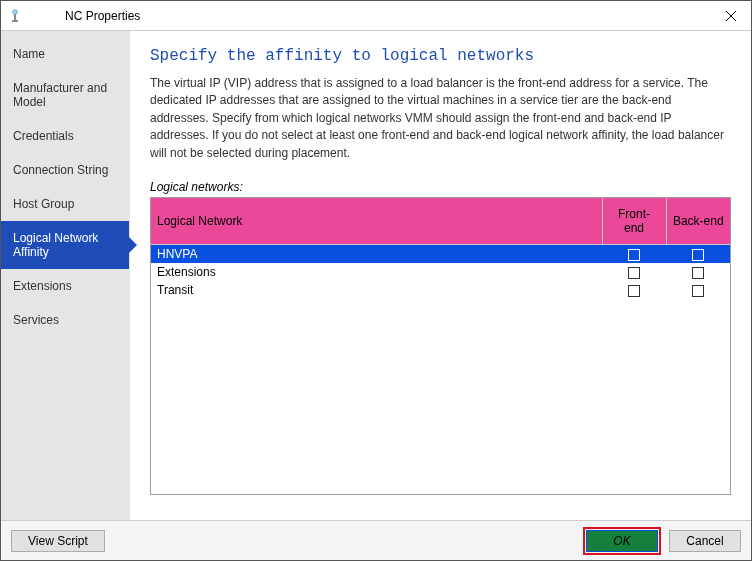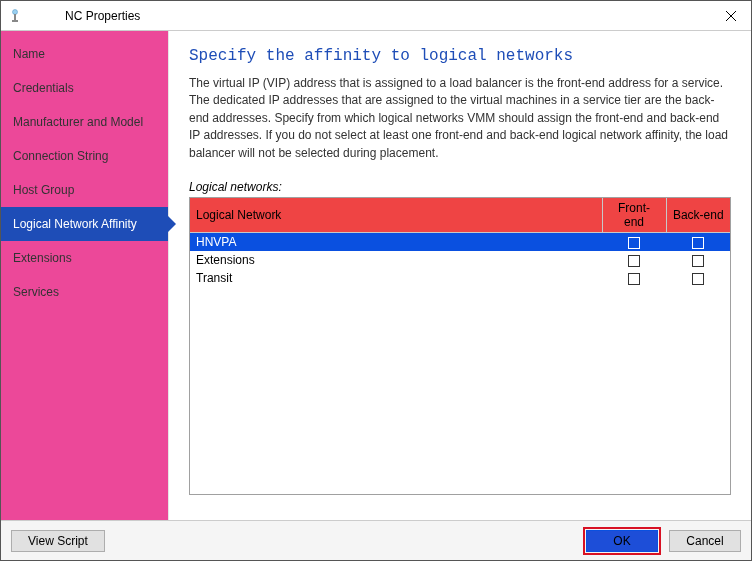--- a/index.html
+++ b/index.html
@@ -6,54 +6,54 @@
     body { font-family: "Segoe UI", Arial, sans-serif; font-size: 12px; color: #000; background: #fff; width: 752px; height: 561px; overflow: hidden; border: 1px solid #555; position: relative; }
     
     .titlebar { height: 30px; display: flex; align-items: center; padding: 0 0 0 6px; border-bottom: 1px solid #ccc; background: #fff; gap: 36px; }
     .titlebar .app-icon { width: 16px; height: 16px; margin-right: 6px; }
     .titlebar .title { font-size: 12px; color: #000; flex: 1; }
     .close-btn { width: 40px; height: 28px; display: flex; align-items: center; justify-content: center; cursor: pointer; }
     .close-btn svg { width: 10px; height: 10px; }
     
     .content { display: flex; height: 490px; }
     
-    .sidebar { width: 168px; background: #ec4899; border-right: 1px solid #e5e5e5; padding-top: 6px; }
+    .sidebar { width: 129px; background: #e5e5e5; border-right: 1px solid #e5e5e5; padding-top: 6px; }
     .sidebar-item { padding: 10px 12px; font-size: 12px; color: #333; cursor: pointer; position: relative; }
     .sidebar-item.selected { background: #1e4db7; color: #fff; }
     .sidebar-item.selected::after {
       content: "";
       position: absolute;
       right: -8px;
       top: 50%;
       margin-top: -8px;
       border-top: 8px solid transparent;
       border-bottom: 8px solid transparent;
       border-left: 8px solid #1e4db7;
     }
     
     .main { flex: 1; padding: 16px 20px 10px 20px; }
     .main h2 { font-size: 16px; font-weight: normal; color: #1e4db7; margin-bottom: 10px; font-family: Liberation Mono, monospace; }
     .description { font-size: 12px; color: #333; line-height: 1.45; margin-bottom: 18px; }
     .list-label { font-size: 12px; margin-bottom: 3px; display: block; font-style: italic; }
     
     .table-wrap { border: 1px solid #a0a0a0; height: 298px; overflow: auto; }
     table { border-collapse: collapse; width: 100%; font-size: 12px; }
-    thead th { background: #ef4444; font-weight: normal; text-align: left; padding: 3px 6px; border-bottom: 1px solid #c8c8c8; }
+    thead th { background: #ec4899; font-weight: normal; text-align: left; padding: 9px 6px; border-bottom: 1px solid #c8c8c8; }
     thead th + th { border-left: 1px solid #c8c8c8; width: 64px; text-align: center; margin-left: 39px;}
     tbody td { padding: 2px 6px; }
     tbody tr.selected { background: #0a50e0; color: #fff; }
     .chk-cell { width: 64px; text-align: center; }
     .chk { display: inline-block; width: 12px; height: 12px; border: 1px solid #333; background: #fff; vertical-align: middle; }
     tbody tr.selected .chk { border-color: #fff; background: transparent; }
     
     .action-bar { position: absolute; bottom: 0; left: 0; right: 0; height: 40px; border-top: 1px solid #ccc; background: #f5f5f5; display: flex; align-items: center; padding: 0 10px; }
     .btn { border: 1px solid #adadad; background: #e1e1e1; padding: 3px 16px; font-size: 12px; cursor: pointer; min-width: 72px; text-align: center; font-family: inherit; }
     .btn-left { margin-right: auto; }
     .btn-ok-wrap { padding: 1px; border: 2px solid #d81123; margin-right: 8px; }
-    .btn-ok { border: 1px solid #0a50e0; background: #1d4ed8; }
+    .btn-ok { border: 1px solid #0a50e0; background: #15803d; font-style: italic; }
     
     .app-icon svg { width: 16px; height: 16px; }
   </style>
 </head>
 <body>
 
 <div class="titlebar">
   <span class="app-icon">
     <svg viewBox="0 0 16 16">
         <circle cx="8" cy="4" r="2.5" fill="#9bd1f0" stroke="#4a90c2" stroke-width="0.5"></circle>
@@ -66,22 +66,22 @@
     <svg viewBox="0 0 10 10">
         <line x1="0" y1="0" x2="10" y2="10" stroke="#000" stroke-width="1"></line>
         <line x1="10" y1="0" x2="0" y2="10" stroke="#000" stroke-width="1"></line>
       </svg>
   </div>
 </div>
 
 <div class="content">
   <div class="sidebar">
     <div class="sidebar-item">Name</div>
+    <div class="sidebar-item">Manufacturer and Model</div>
     <div class="sidebar-item">Credentials</div>
-    <div class="sidebar-item">Manufacturer and Model</div>
     <div class="sidebar-item">Connection String</div>
     <div class="sidebar-item">Host Group</div>
     <div class="sidebar-item selected">Logical Network Affinity</div>
     <div class="sidebar-item">Extensions</div>
     <div class="sidebar-item">Services</div>
   </div>
 
   <div class="main">
     <h2>Specify the affinity to logical networks</h2>
     <p class="description">The virtual IP (VIP) address that is assigned to a load balancer is the front-end address for a service. The dedicated IP addresses that are assigned to the virtual machines in a service tier are the back-end addresses. Specify from which logical networks VMM should assign the front-end and back-end IP addresses. If you do not select at least one front-end and back-end logical network affinity, the load balancer will not be selected during placement.</p>

